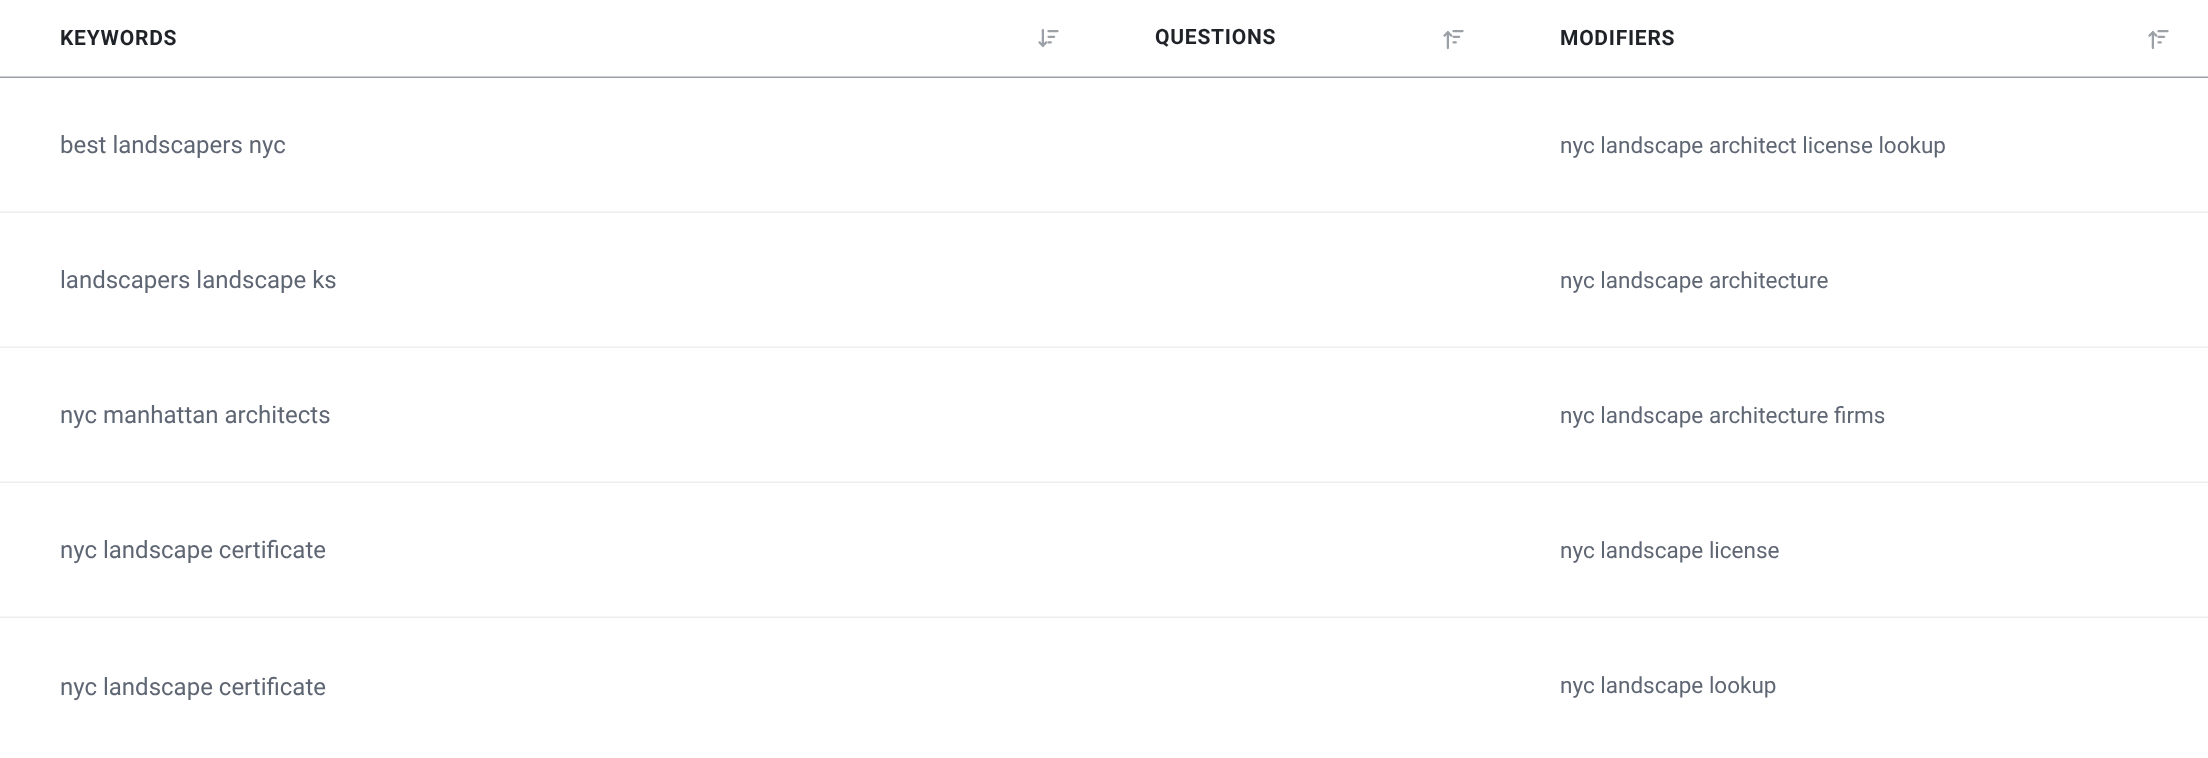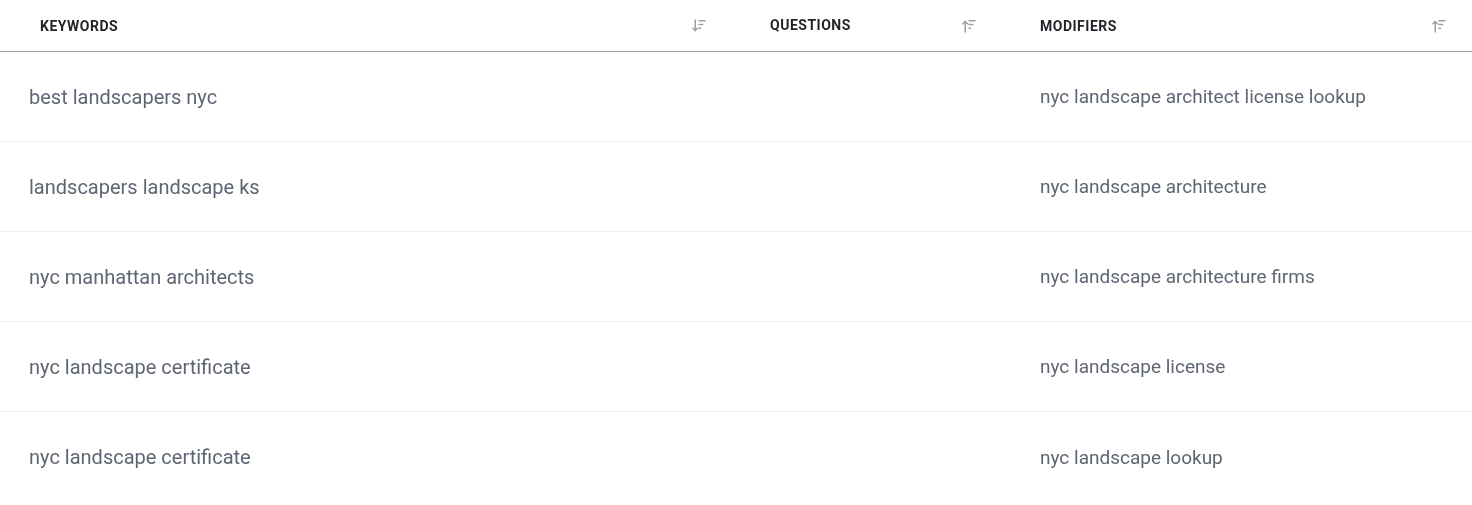--- a/index.html
+++ b/index.html
@@ -72,37 +72,37 @@
       display: flex;
       border-bottom: 1px solid #eceef0;
       height: 90px;
       align-items: center;
     }
     .data-row:last-child {
       border-bottom: none;
     }
     .data-cell-keywords {
       flex: 0 0 720px;
-      padding-left: 29px;
+      padding-left: 40px;
       padding-right: 12px;
-      font-size: 20px;
+      font-size: 16px;
       color: #5f6673;
     }
     .data-cell-questions {
       flex: 0 0 270px;
       padding-left: 50px;
       padding-right: 12px;
       font-size: 16px;
       color: #5f6673;
     }
     .data-cell-modifiers {
       flex: 1;
       padding-left: 50px;
       padding-right: 12px;
-      font-size: 19px;
+      font-size: 15px;
       color: #5f6673;
     }
   </style>
 </head>
 <body>
 
 <div class="table">
   <div class="header-row">
     <div class="col-keywords">
       <span class="header-label">KEYWORDS</span>

